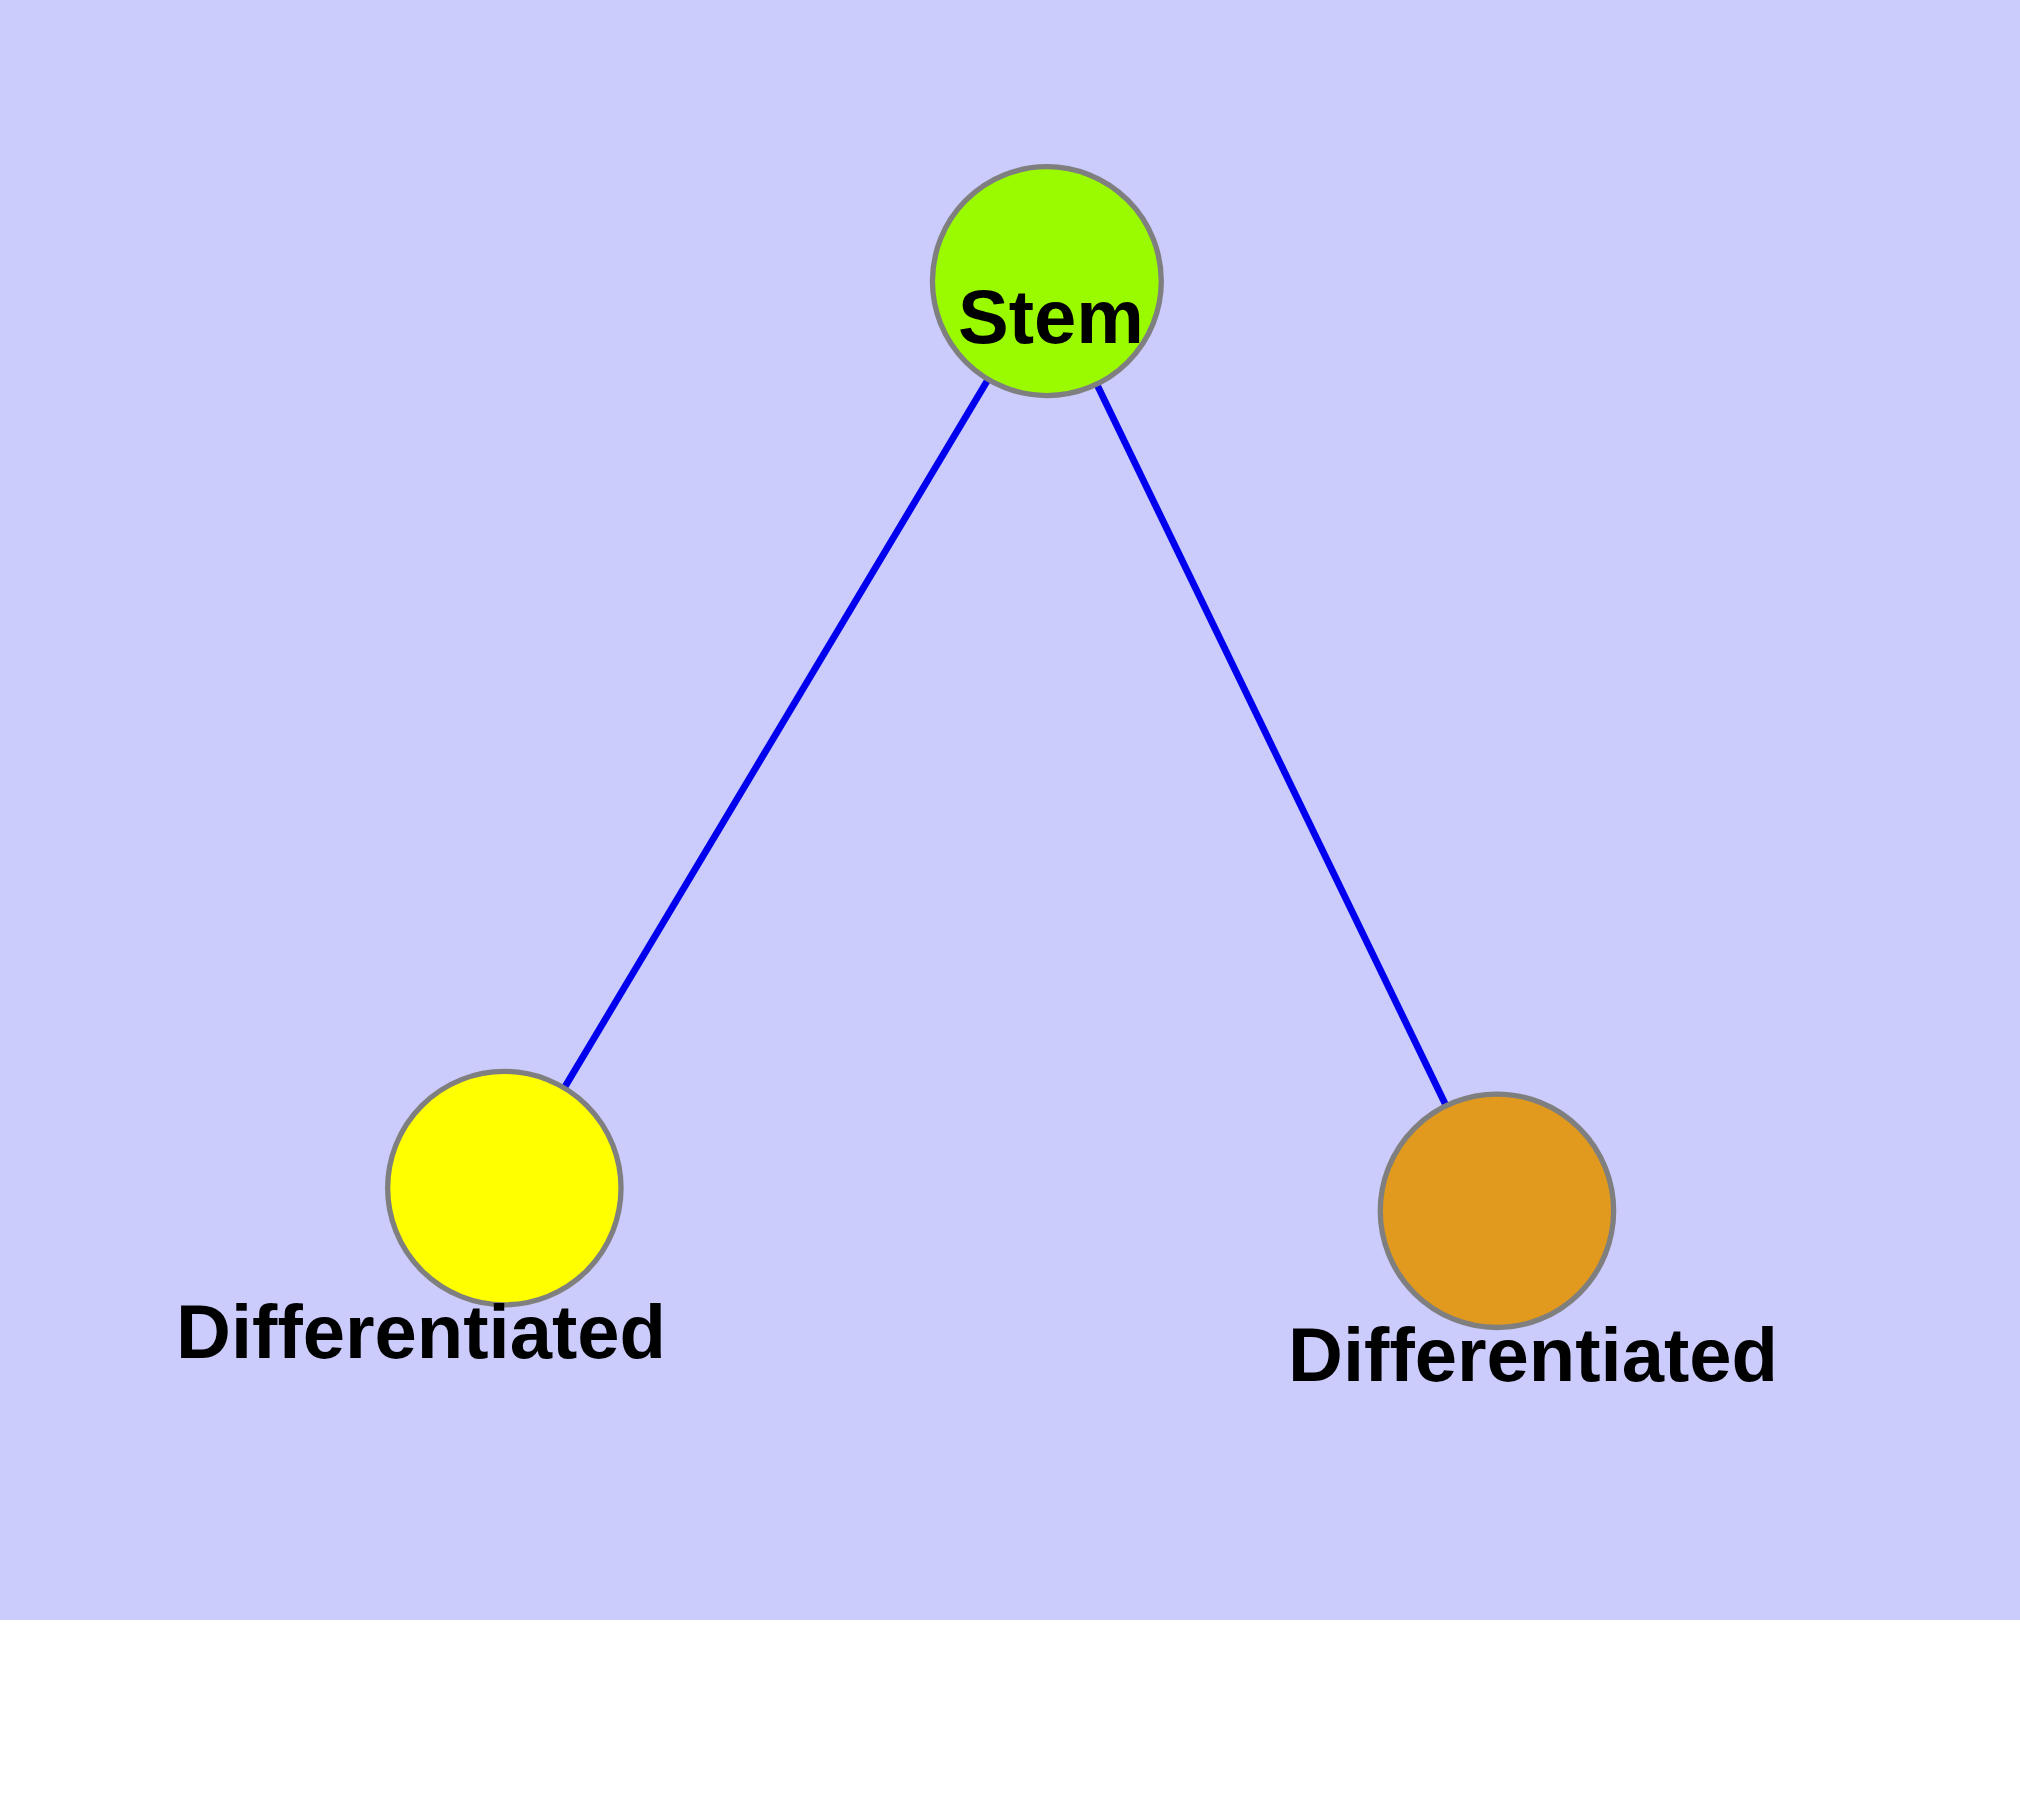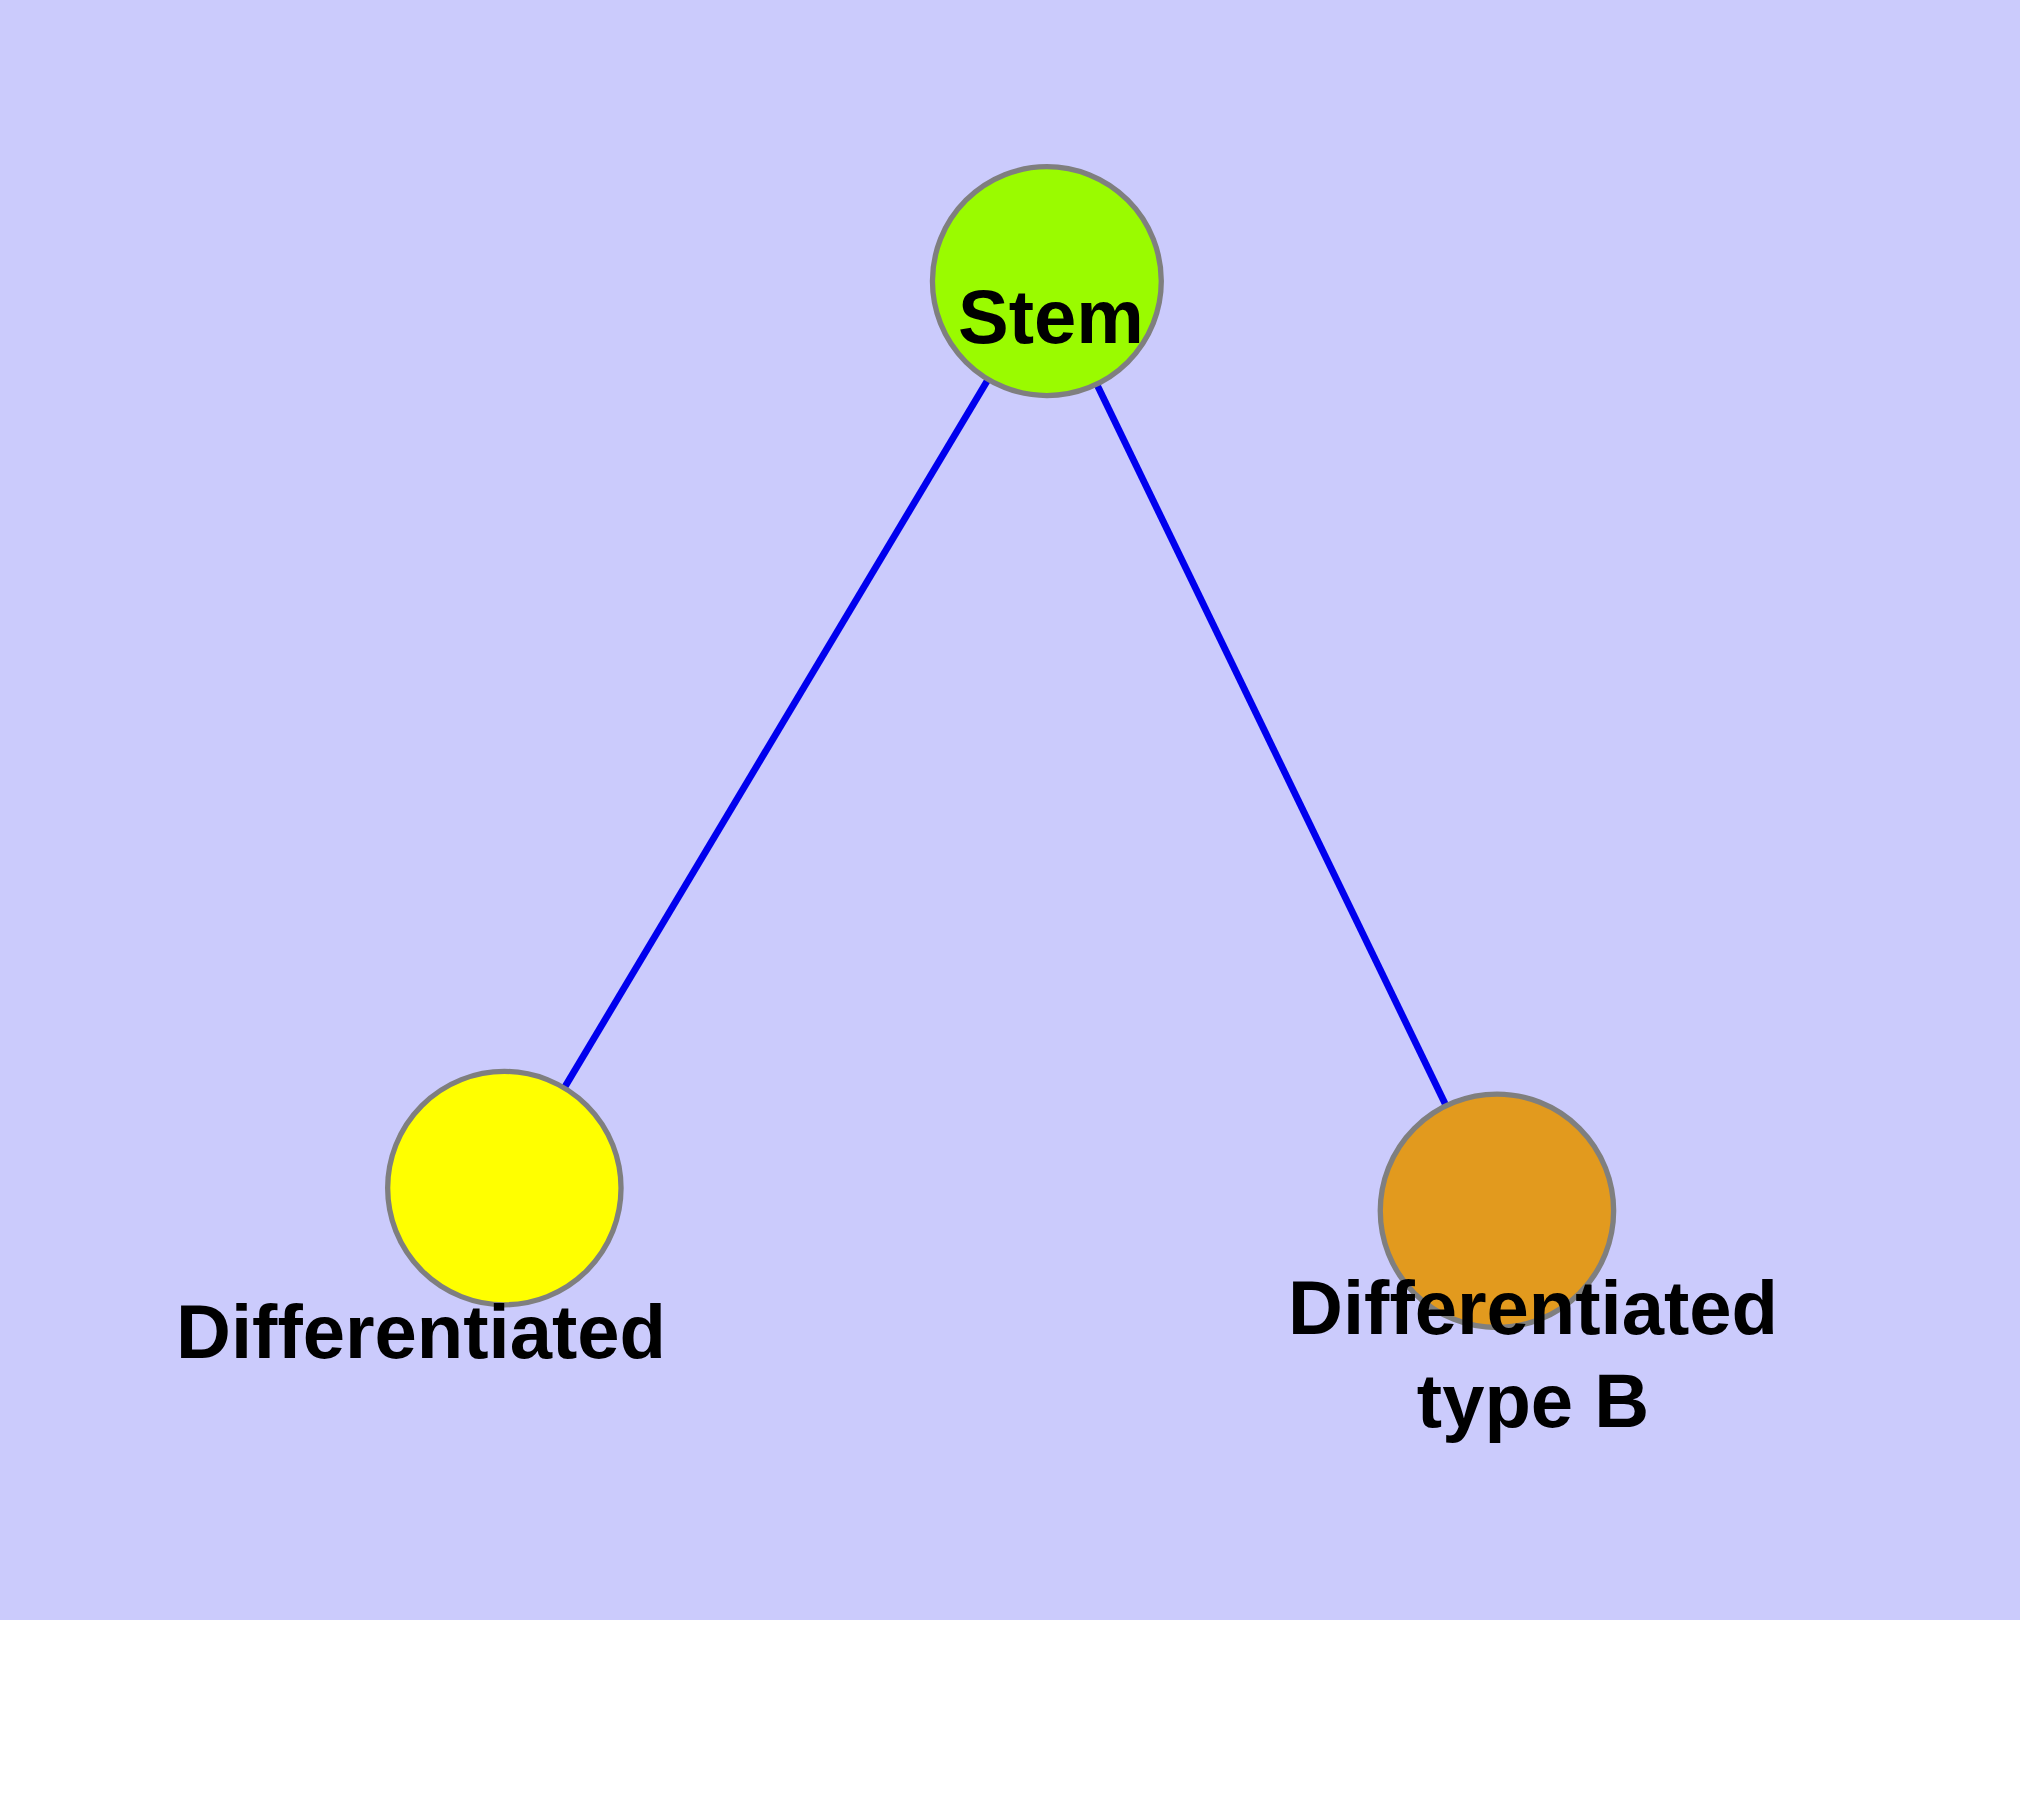--- a/index.html
+++ b/index.html
@@ -55,17 +55,16 @@
   <div class="node-label" style="left:1051px; top:316px;">
     <span class="label-line">Stem</span>
   </div>
 
   <div class="node-label" style="left:421px; top:1331px;">
     <span class="label-line">Differentiated</span>
   </div>
 
   <div class="node-label" style="left:1533px; top:1354px;">
     <span class="label-line">Differentiated</span>
-    <span class="label-line">type B</span>
   </div>
 
 </div>
 
 
 </body></html>

